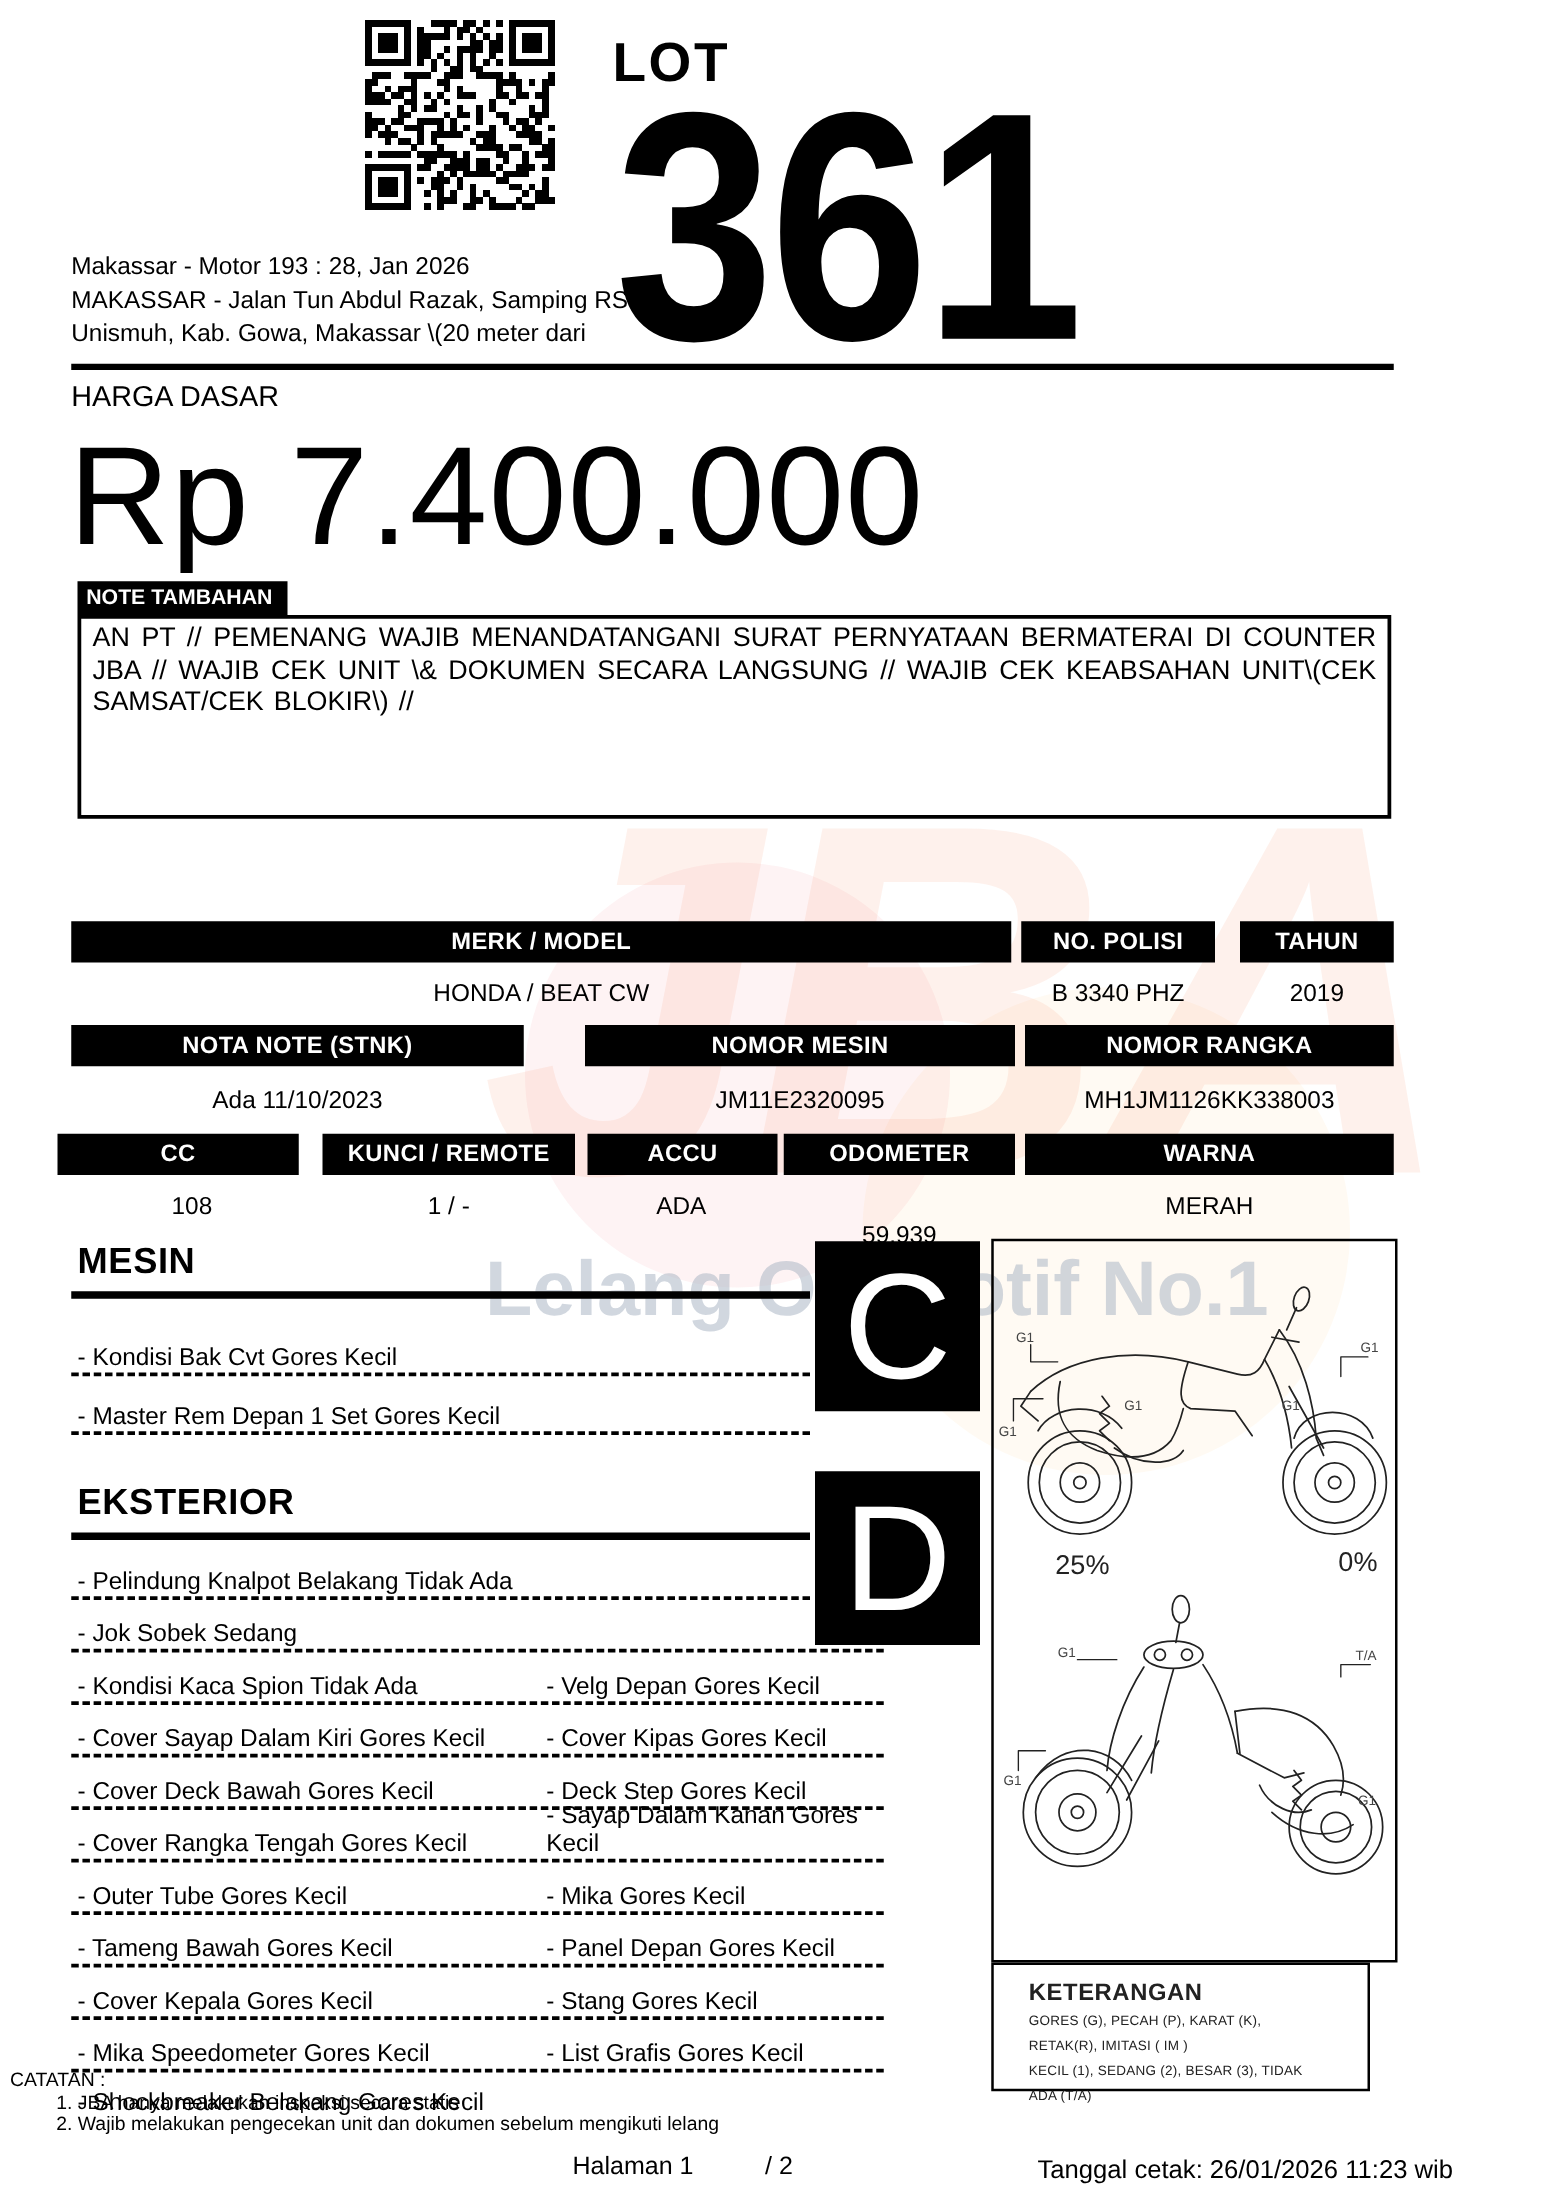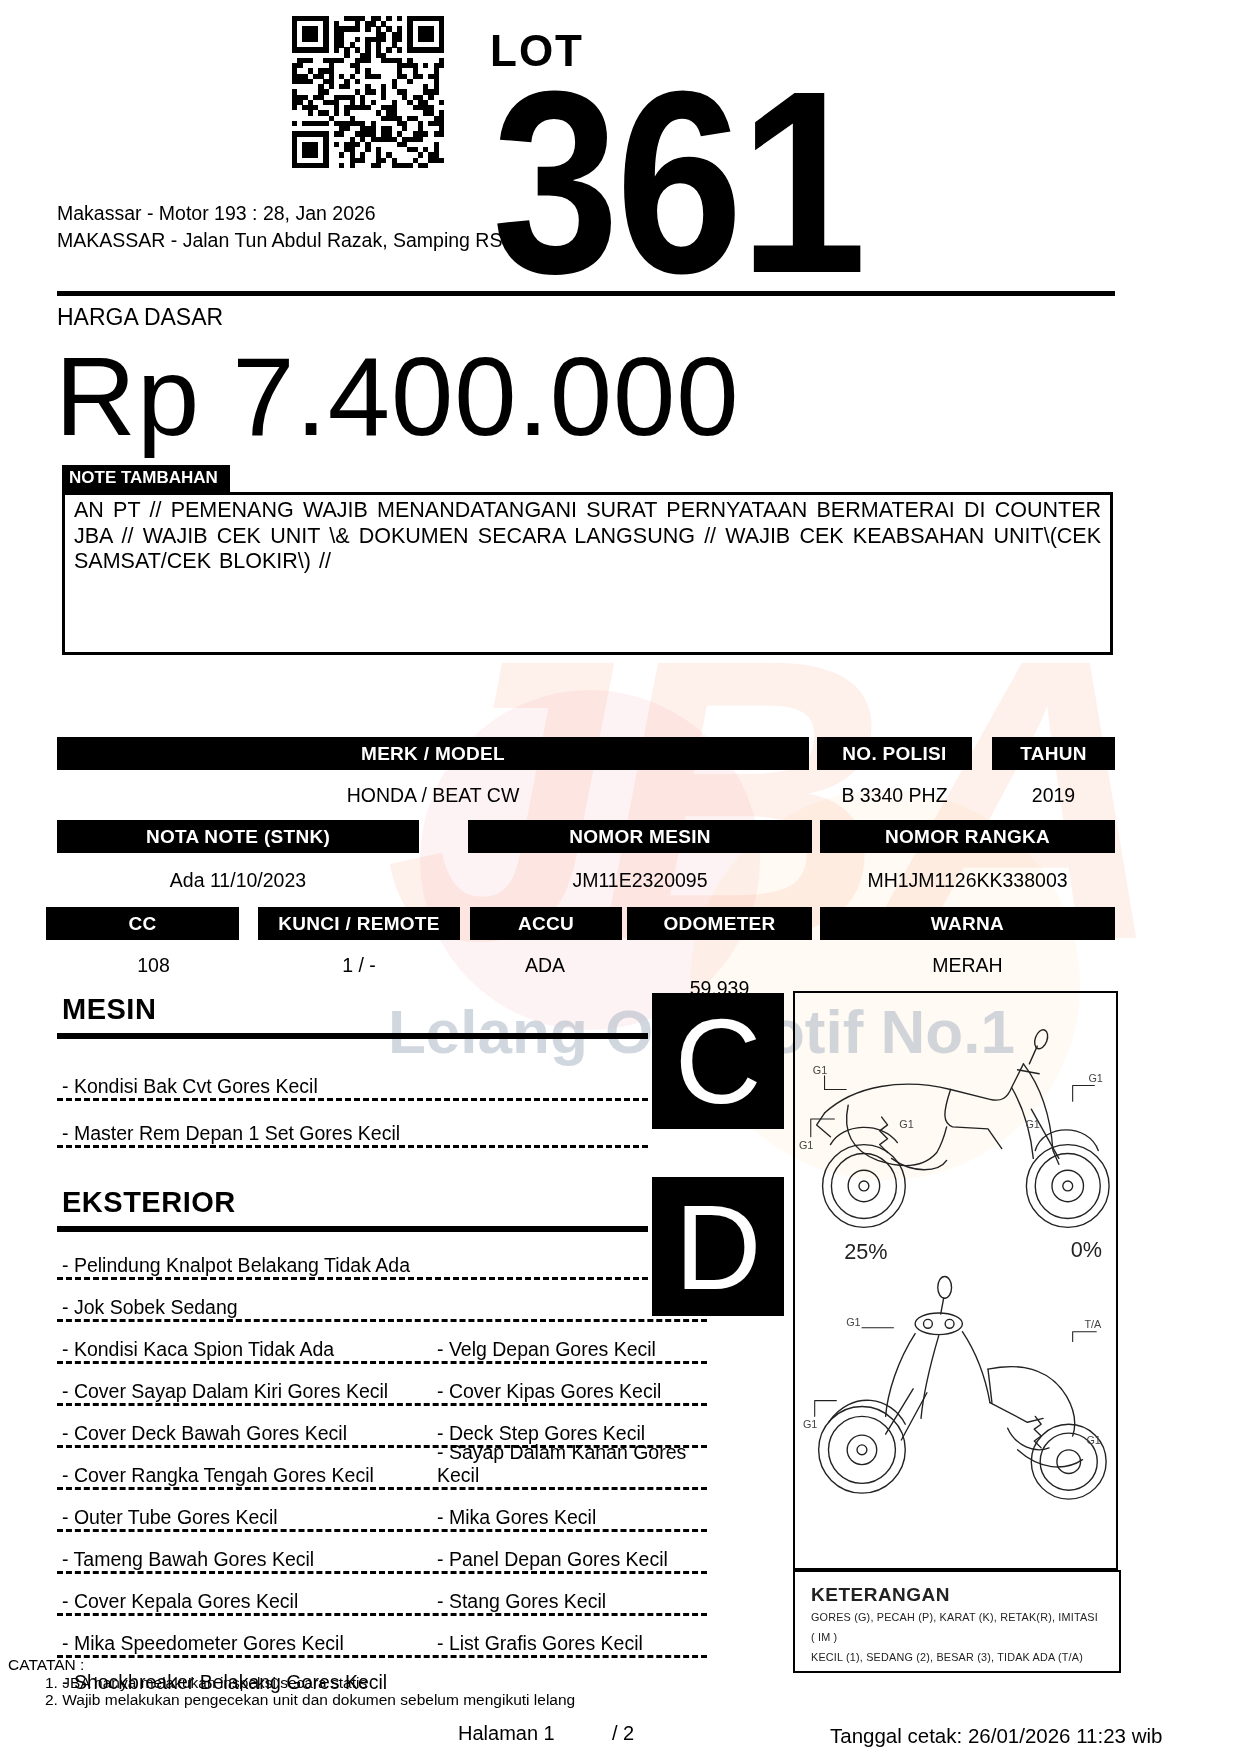--- a/index.html
+++ b/index.html
@@ -36,21 +36,21 @@
          align-items:center;justify-content:center;font-size:120px}
   .items{display:block}
   .itemrow{display:flex;align-items:flex-end;border-bottom:3.5px dashed #000;font-size:19.5px;height:39px}
   .itemrow.tall{height:44px}
   .itemrow.nob{border-bottom:none;height:36px}
   .itemrow .l{padding-left:5px;width:370px;flex:none}
   .itemrow .r{padding-left:5px}
   .itemrow.narrow{width:591px}
   
   .diagram-box{left:793px;top:991px;width:325px;height:579px;border:2.5px solid #000;background:transparent}
-  .ket-box{left:793px;top:1570px;width:328px;height:103px;border:2.5px solid #000;padding:12px 16px 0}
+  .ket-box{left:793px;top:1570px;width:303px;height:103px;border:2.5px solid #000;padding:12px 28px 0}
   .ket-title{font-size:19px;font-weight:bold;letter-spacing:.5px;color:#222}
   .ket-line{font-size:10.8px;line-height:20px;color:#222;letter-spacing:.2px}
   
   .catatan{left:8px;top:1656px;font-size:15.5px;line-height:17.5px}
   .catatan .ci{margin-left:37px}
   .foot{font-size:20px}
   svg text{font-family:"Liberation Sans",sans-serif}
 </style>
 </head>
 <body>
@@ -469,20 +469,21 @@
     <rect x="125.79" y="146.76" width="5.29" height="5.29" fill="#000"></rect>
     <rect x="131.03" y="146.76" width="5.29" height="5.29" fill="#000"></rect>
   </svg>
 
 <div class="z lot-label">LOT</div>
 <div class="z lot-number">361</div>
 
 <div class="z addr">
   <div>Makassar - Motor 193 : 28, Jan 2026</div>
   <div>MAKASSAR - Jalan Tun Abdul Razak, Samping RS</div>
+  <div>Unismuh, Kab. Gowa, Makassar \(20 meter dari</div>
 </div>
 
 <div class="z rule"></div>
 <div class="z harga-label">HARGA DASAR</div>
 <div class="z harga-value">Rp 7.400.000</div>
 
 <div class="z note-label">NOTE TAMBAHAN</div>
 <div class="z note-box">AN PT // PEMENANG WAJIB MENANDATANGANI SURAT PERNYATAAN BERMATERAI DI COUNTER JBA // WAJIB CEK UNIT \&amp; DOKUMEN SECARA LANGSUNG // WAJIB CEK KEABSAHAN UNIT\(CEK SAMSAT/CEK BLOKIR\)  //</div>
 
 <div class="z hdr" style="left:57px;top:737px;width:752px">MERK / MODEL</div>

